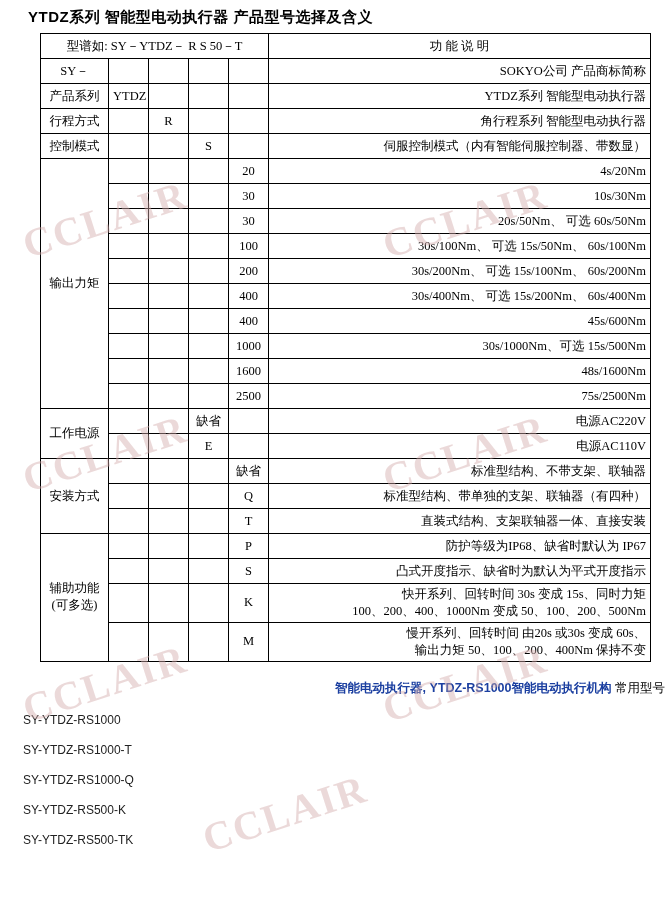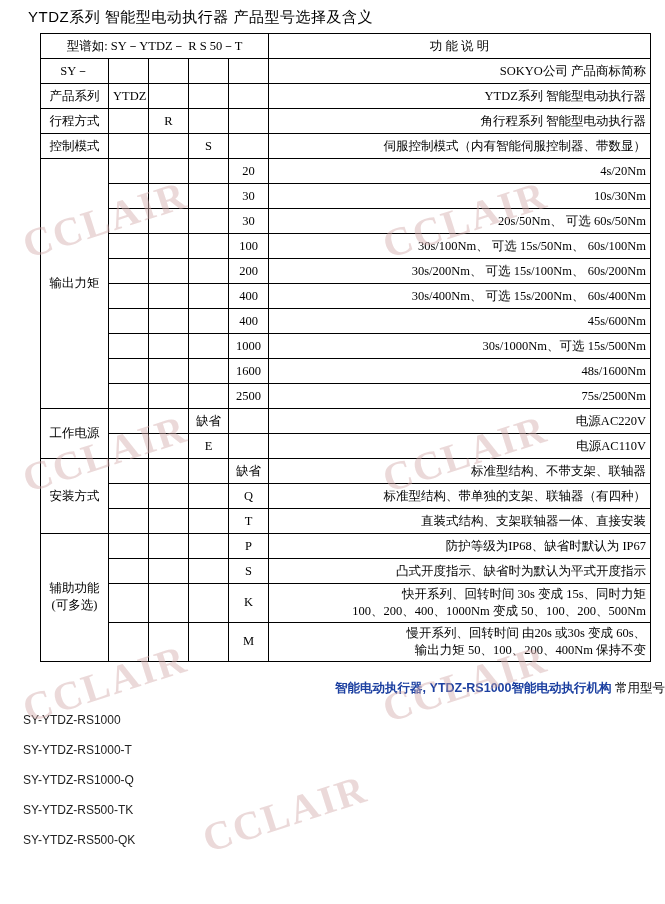--- a/index.html
+++ b/index.html
@@ -17,21 +17,21 @@
   }
   .page {
     position: relative;
     width: 665px;
     height: 904px;
     box-sizing: border-box;
     padding: 0;
   }
   .doc-title {
     font-family: "Liberation Sans", sans-serif;
-    font-weight: normal;
+    font-weight: bold;
     font-size: 15px;
     padding: 8px 4px 6px 28px;
     letter-spacing: 0.5px;
   }
   table.spec {
     border-collapse: collapse;
     margin-left: 40px;
     width: 610px;
     table-layout: fixed;
   }
@@ -310,17 +310,17 @@
   </table>
 
   <div class="footer-title">
     <span>智能电动执行器, YTDZ-RS1000智能电动执行机构</span><span class="normal"> 常用型号</span>
   </div>
 
   <ul class="model-list">
     <li>SY-YTDZ-RS1000</li>
     <li>SY-YTDZ-RS1000-T</li>
     <li>SY-YTDZ-RS1000-Q</li>
+    <li>SY-YTDZ-RS500-K</li>
     <li>SY-YTDZ-RS500-TK</li>
-    <li>SY-YTDZ-RS500-QK</li>
   </ul>
 
 </div>
 
 </body></html>

